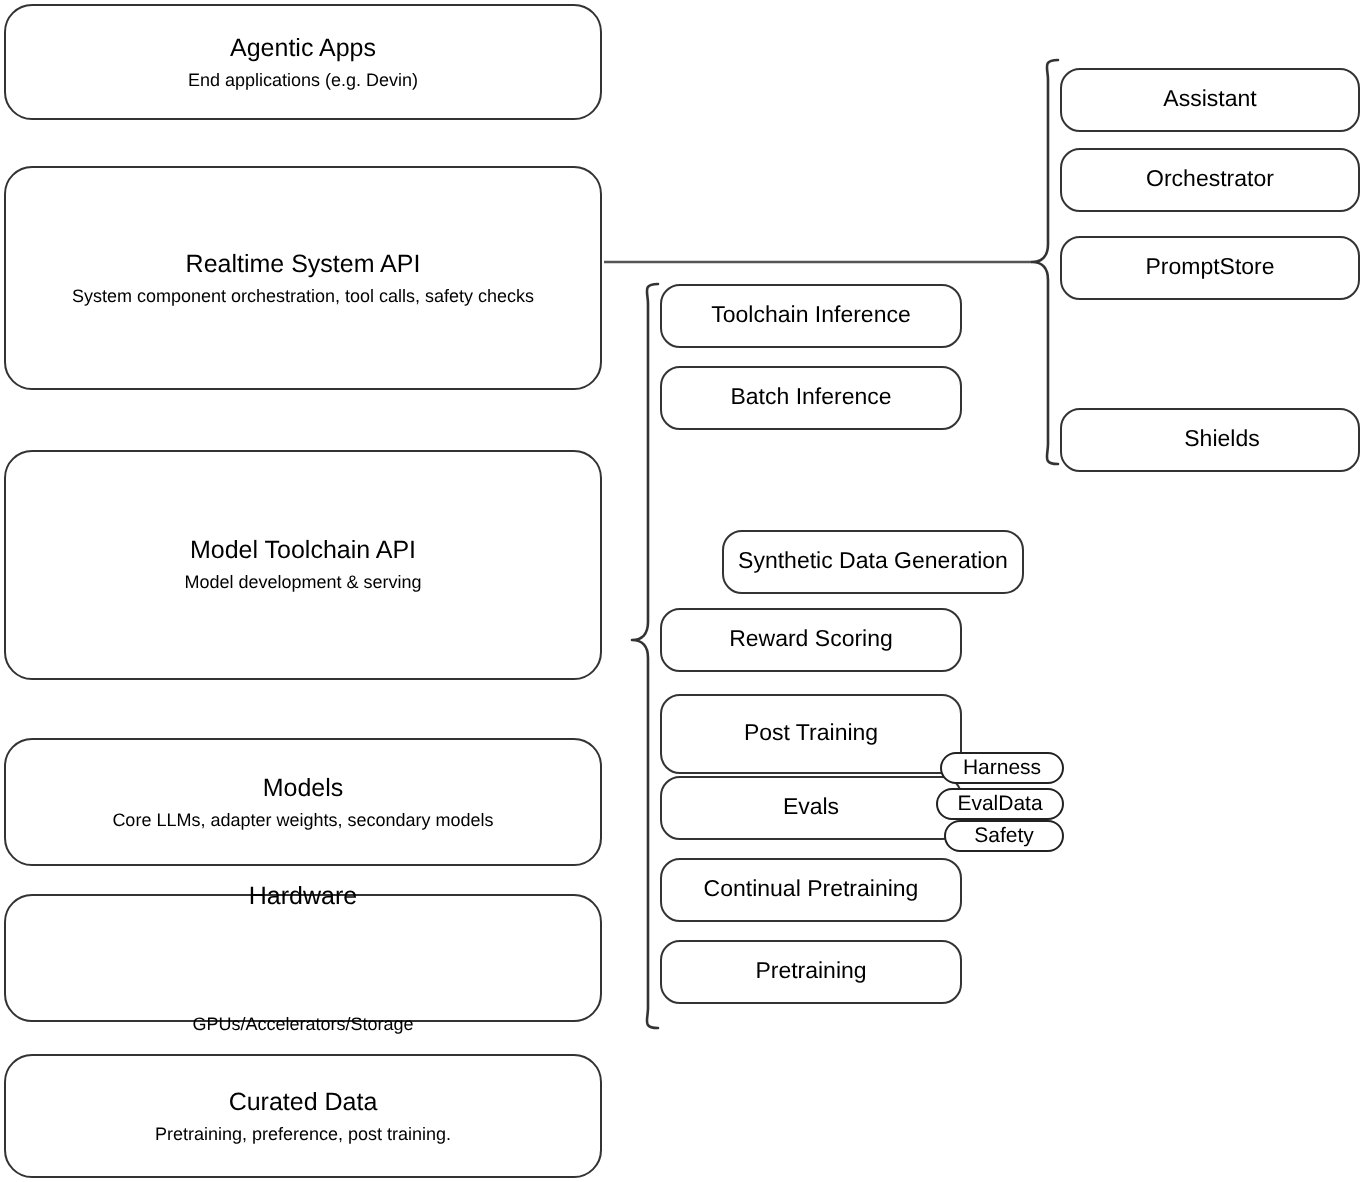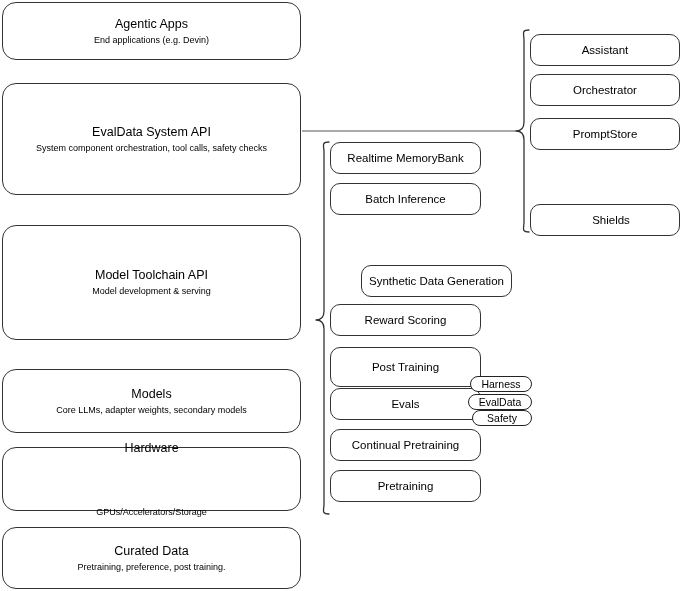--- a/index.html
+++ b/index.html
@@ -132,21 +132,21 @@
              L 324 504
              C 324 510, 321 514, 329 514"></path>
   </svg>
 
   <div class="stack-box" style="left:2px; top:2px; width:299px; height:58px;">
     <div class="stack-title">Agentic Apps</div>
     <div class="stack-sub">End applications (e.g. Devin)</div>
   </div>
 
   <div class="stack-box" style="left:2px; top:83px; width:299px; height:112px;">
-    <div class="stack-title">EvalData System API</div>
+    <div class="stack-title">Realtime System API</div>
     <div class="stack-sub">System component orchestration, tool calls, safety checks</div>
   </div>
 
   <div class="stack-box" style="left:2px; top:225px; width:299px; height:115px;">
     <div class="stack-title">Model Toolchain API</div>
     <div class="stack-sub">Model development &amp; serving</div>
   </div>
 
   <div class="stack-box" style="left:2px; top:369px; width:299px; height:64px;">
     <div class="stack-title">Models</div>
@@ -156,21 +156,21 @@
   <div class="stack-box" style="left:2px; top:447px; width:299px; height:64px;gap:48px;">
     <div class="stack-title">Hardware</div>
     <div class="stack-sub">GPUs/Accelerators/Storage</div>
   </div>
 
   <div class="stack-box" style="left:2px; top:527px; width:299px; height:62px;">
     <div class="stack-title">Curated Data</div>
     <div class="stack-sub">Pretraining, preference, post training.</div>
   </div>
 
-  <div class="chip" style="left:330px; top:142px; width:151px; height:32px;">Realtime MemoryBank</div>
+  <div class="chip" style="left:330px; top:142px; width:151px; height:32px;">Toolchain Inference</div>
 
   <div class="chip" style="left:330px; top:183px; width:151px; height:32px;">Batch Inference</div>
 
 
   <div class="chip" style="left:330px; top:265px; width:151px; height:32px;margin-left:31px;">Synthetic Data Generation</div>
 
   <div class="chip" style="left:330px; top:304px; width:151px; height:32px;">Reward Scoring</div>
 
   <div class="chip" style="left:330px; top:347px; width:151px; height:40px;">Post Training</div>
 

